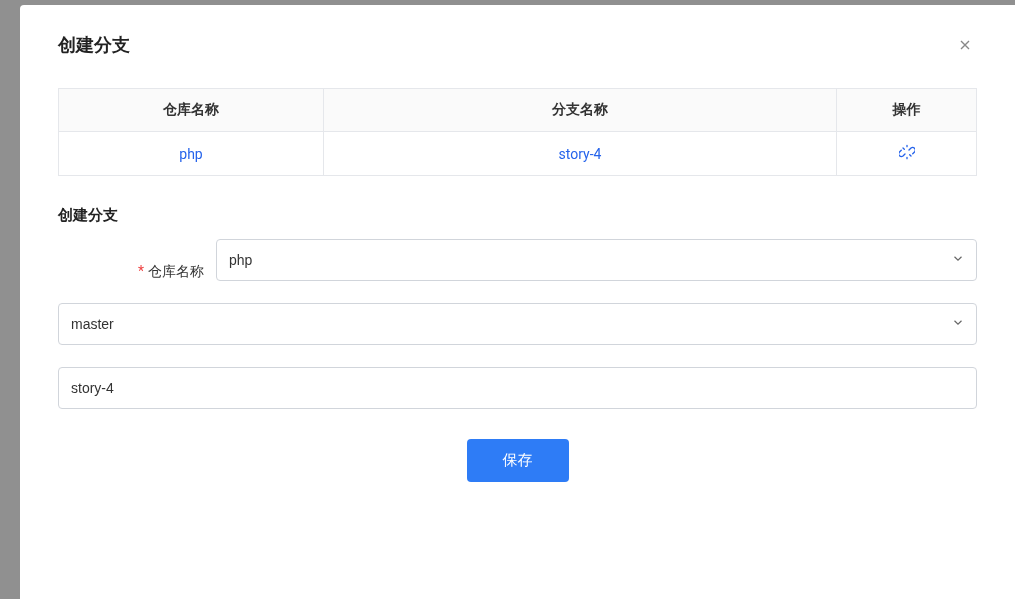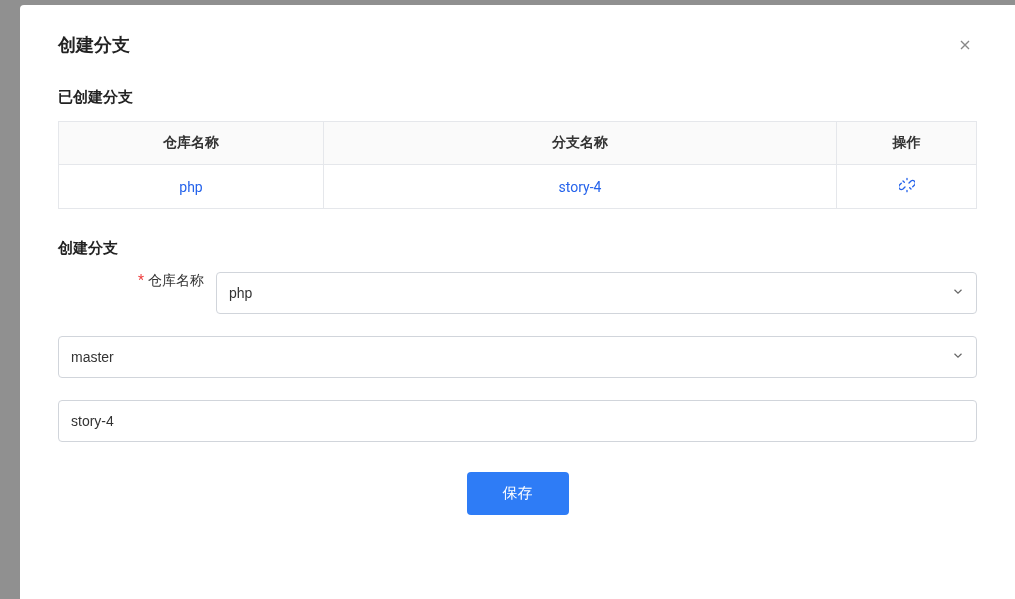--- a/index.html
+++ b/index.html
@@ -11,21 +11,21 @@
     .close-btn { background: none; border: none; cursor: pointer; color: #888; font-size: 18px; line-height: 1; padding: 4px; }
     .close-btn svg { width: 16px; height: 16px; stroke: #888; }
     .section-title { font-size: 15px; font-weight: 700; color: #222; margin-bottom: 14px; }
     .table { width: 100%; border-collapse: collapse; border: 1px solid #e5e7eb; margin-bottom: 30px; }
     .table th, .table td { border: 1px solid #e5e7eb; padding: 12px 8px; text-align: center; font-size: 14px; }
     .table th { background: #fafafa; font-weight: 700; color: #333; }
     .table td.link { color: #2563eb; }
     .table td a { color: #2563eb; text-decoration: none; cursor: pointer; }
     .unlink-icon { display: inline-flex; cursor: pointer; }
     .unlink-icon svg { width: 16px; height: 16px; stroke: #2563eb; fill: none; }
-    .form-row { display: flex; align-items: flex-start; margin-bottom: 22px; }
+    .form-row { display: flex; align-items: flex-end; margin-bottom: 22px; }
     .form-label { width: 158px; text-align: right; font-size: 14px; color: #333; padding-right: 12px; }
     .required { color: #ef4444; margin-right: 4px; }
     .form-control-wrap { flex: 1; position: relative; }
     .select, .input { width: 100%; height: 42px; border: 1px solid #d1d5db; border-radius: 4px; padding: 0 12px; font-size: 14px; color: #333; background: #fff; }
     .select { appearance: none; cursor: pointer; padding-right: 32px; }
     .chevron { position: absolute; right: 12px; top: 50%; transform: translateY(-50%); pointer-events: none; }
     .chevron svg { width: 14px; height: 14px; stroke: #666; fill: none; }
     .footer { text-align: center; margin-top: 30px; }
     .save-btn { background: #2e7cf6; color: #ffffff; border: none; border-radius: 4px; padding: 12px 36px; font-size: 15px; cursor: pointer; }
   </style>
@@ -39,21 +39,20 @@
     <h2 class="modal-title">创建分支</h2>
     <button class="close-btn">
       <span>
         <svg viewBox="0 0 24 24" stroke-width="2">
             <path d="M6 6l12 12M18 6L6 18"></path>
           </svg>
       </span>
     </button>
   </div>
 
-  <div class="section-title">已创建分支</div>
   <table class="table">
     <thead>
       <tr>
         <th style="width:265px">仓库名称</th>
         <th>分支名称</th>
         <th style="width:140px">操作</th>
       </tr>
     </thead>
     <tbody>
       <tr>

